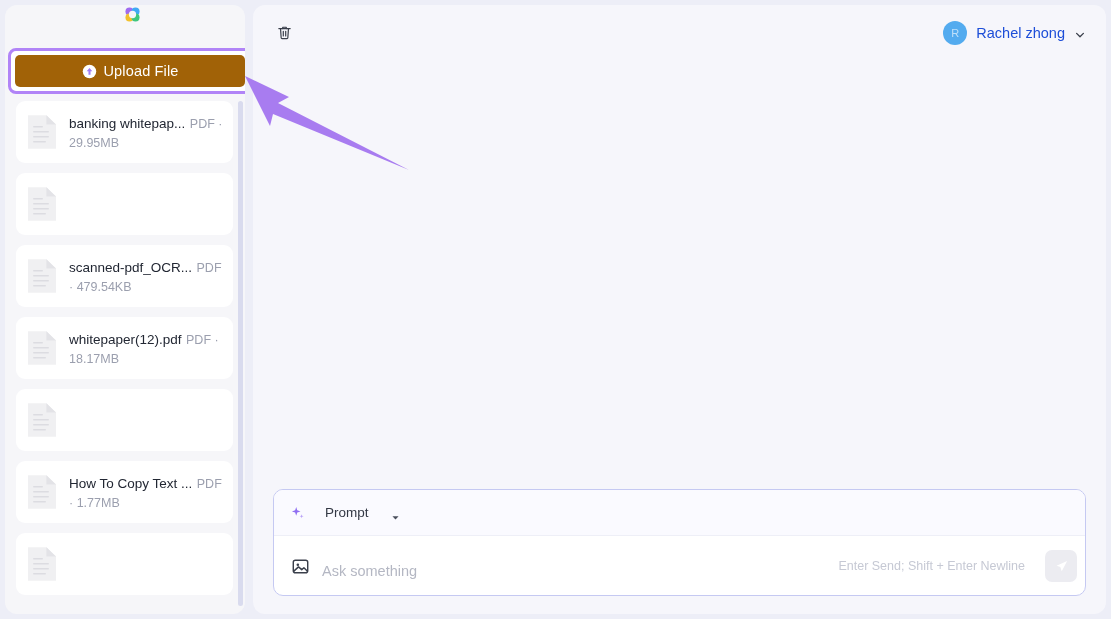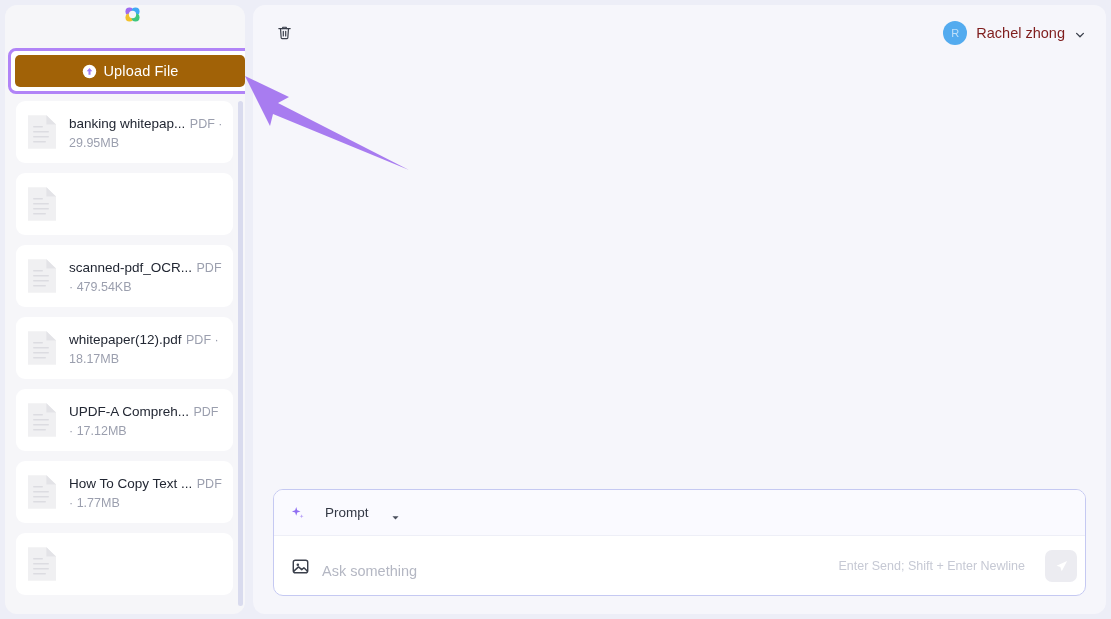--- a/index.html
+++ b/index.html
@@ -200,21 +200,21 @@
     color: #bfe0fa;
     font-size: 11px;
     display: flex;
     align-items: center;
     justify-content: center;
     flex: 0 0 24px;
   }
 
   #user-name {
     font-size: 14.5px;
-    color: #7f1d1d;
+    color: #1d4ed8;
   }
 
   #chevron {
     width: 12px;
     height: 12px;
     flex: 0 0 12px;
   }
 
   #conversation-area {
     height: 425px;
@@ -399,24 +399,20 @@
         <div class="file-card">
           <span class="file-doc-icon">
   <svg viewBox="0 0 34 40" width="34" height="40">
     <path d="M3 3.2h18.4L31 12.6v24.2H3Z" fill="#f0f0f2"></path>
     <path d="M21.4 3.2 L31 12.6 h-9.6Z" fill="#e3e3e7"></path>
     <rect x="8" y="14" width="10" height="1.6" rx=".8" fill="#dcdce1"></rect>
     <rect x="8" y="19" width="16" height="1.6" rx=".8" fill="#dcdce1"></rect>
     <rect x="8" y="24" width="16" height="1.6" rx=".8" fill="#dcdce1"></rect>
     <rect x="8" y="29" width="13" height="1.6" rx=".8" fill="#dcdce1"></rect>
   </svg></span>
-     <span class="file-text">
-       <span class="file-name">UPDF-A Compreh...</span>
-       <span class="file-meta">PDF · 17.12MB</span>
-     </span>
         </div>
         <div class="file-card">
           <span class="file-doc-icon">
   <svg viewBox="0 0 34 40" width="34" height="40">
     <path d="M3 3.2h18.4L31 12.6v24.2H3Z" fill="#f0f0f2"></path>
     <path d="M21.4 3.2 L31 12.6 h-9.6Z" fill="#e3e3e7"></path>
     <rect x="8" y="14" width="10" height="1.6" rx=".8" fill="#dcdce1"></rect>
     <rect x="8" y="19" width="16" height="1.6" rx=".8" fill="#dcdce1"></rect>
     <rect x="8" y="24" width="16" height="1.6" rx=".8" fill="#dcdce1"></rect>
     <rect x="8" y="29" width="13" height="1.6" rx=".8" fill="#dcdce1"></rect>

